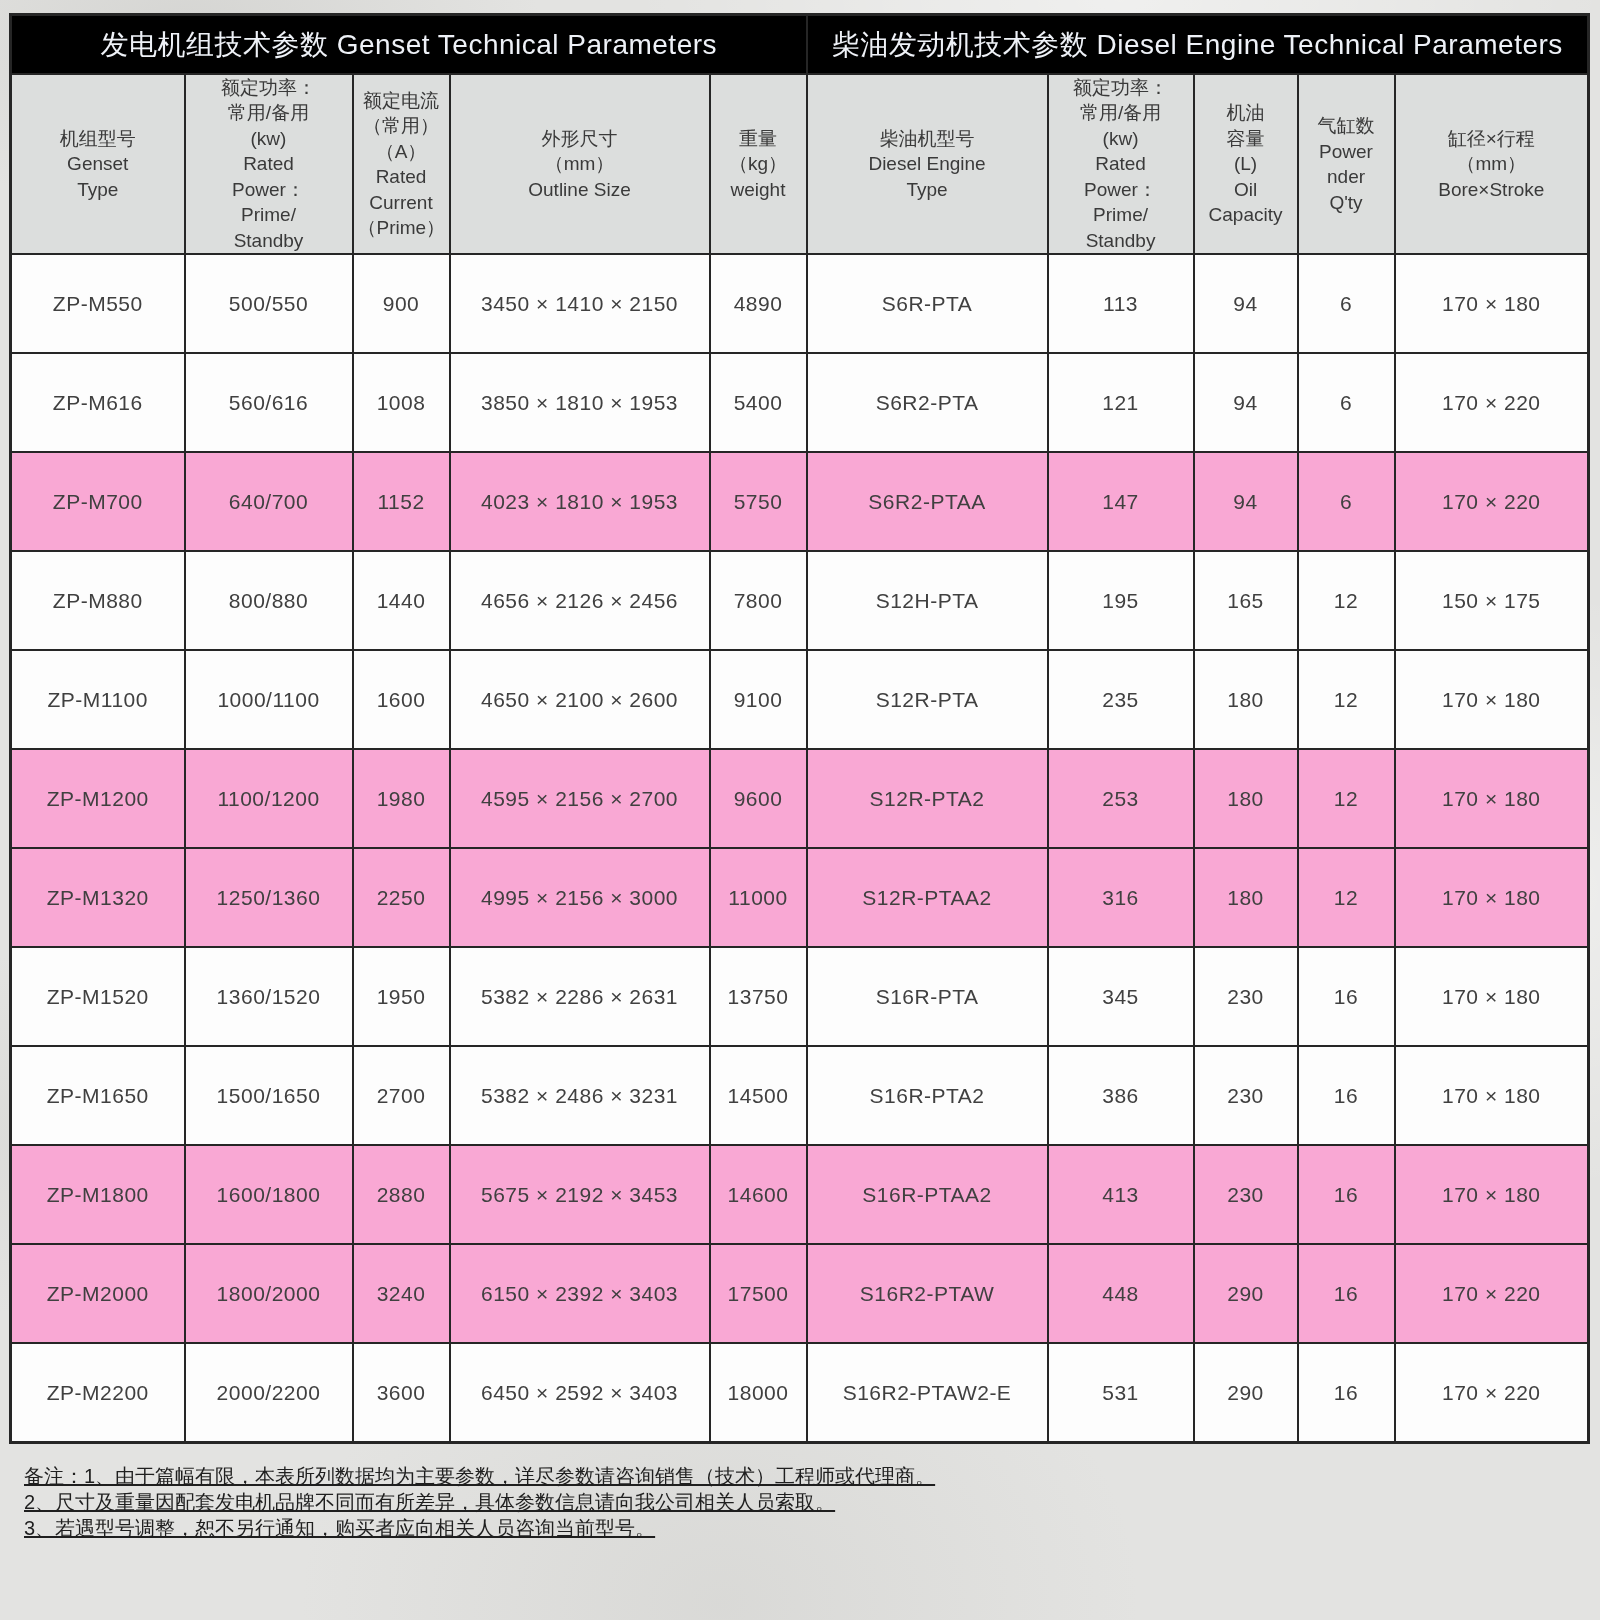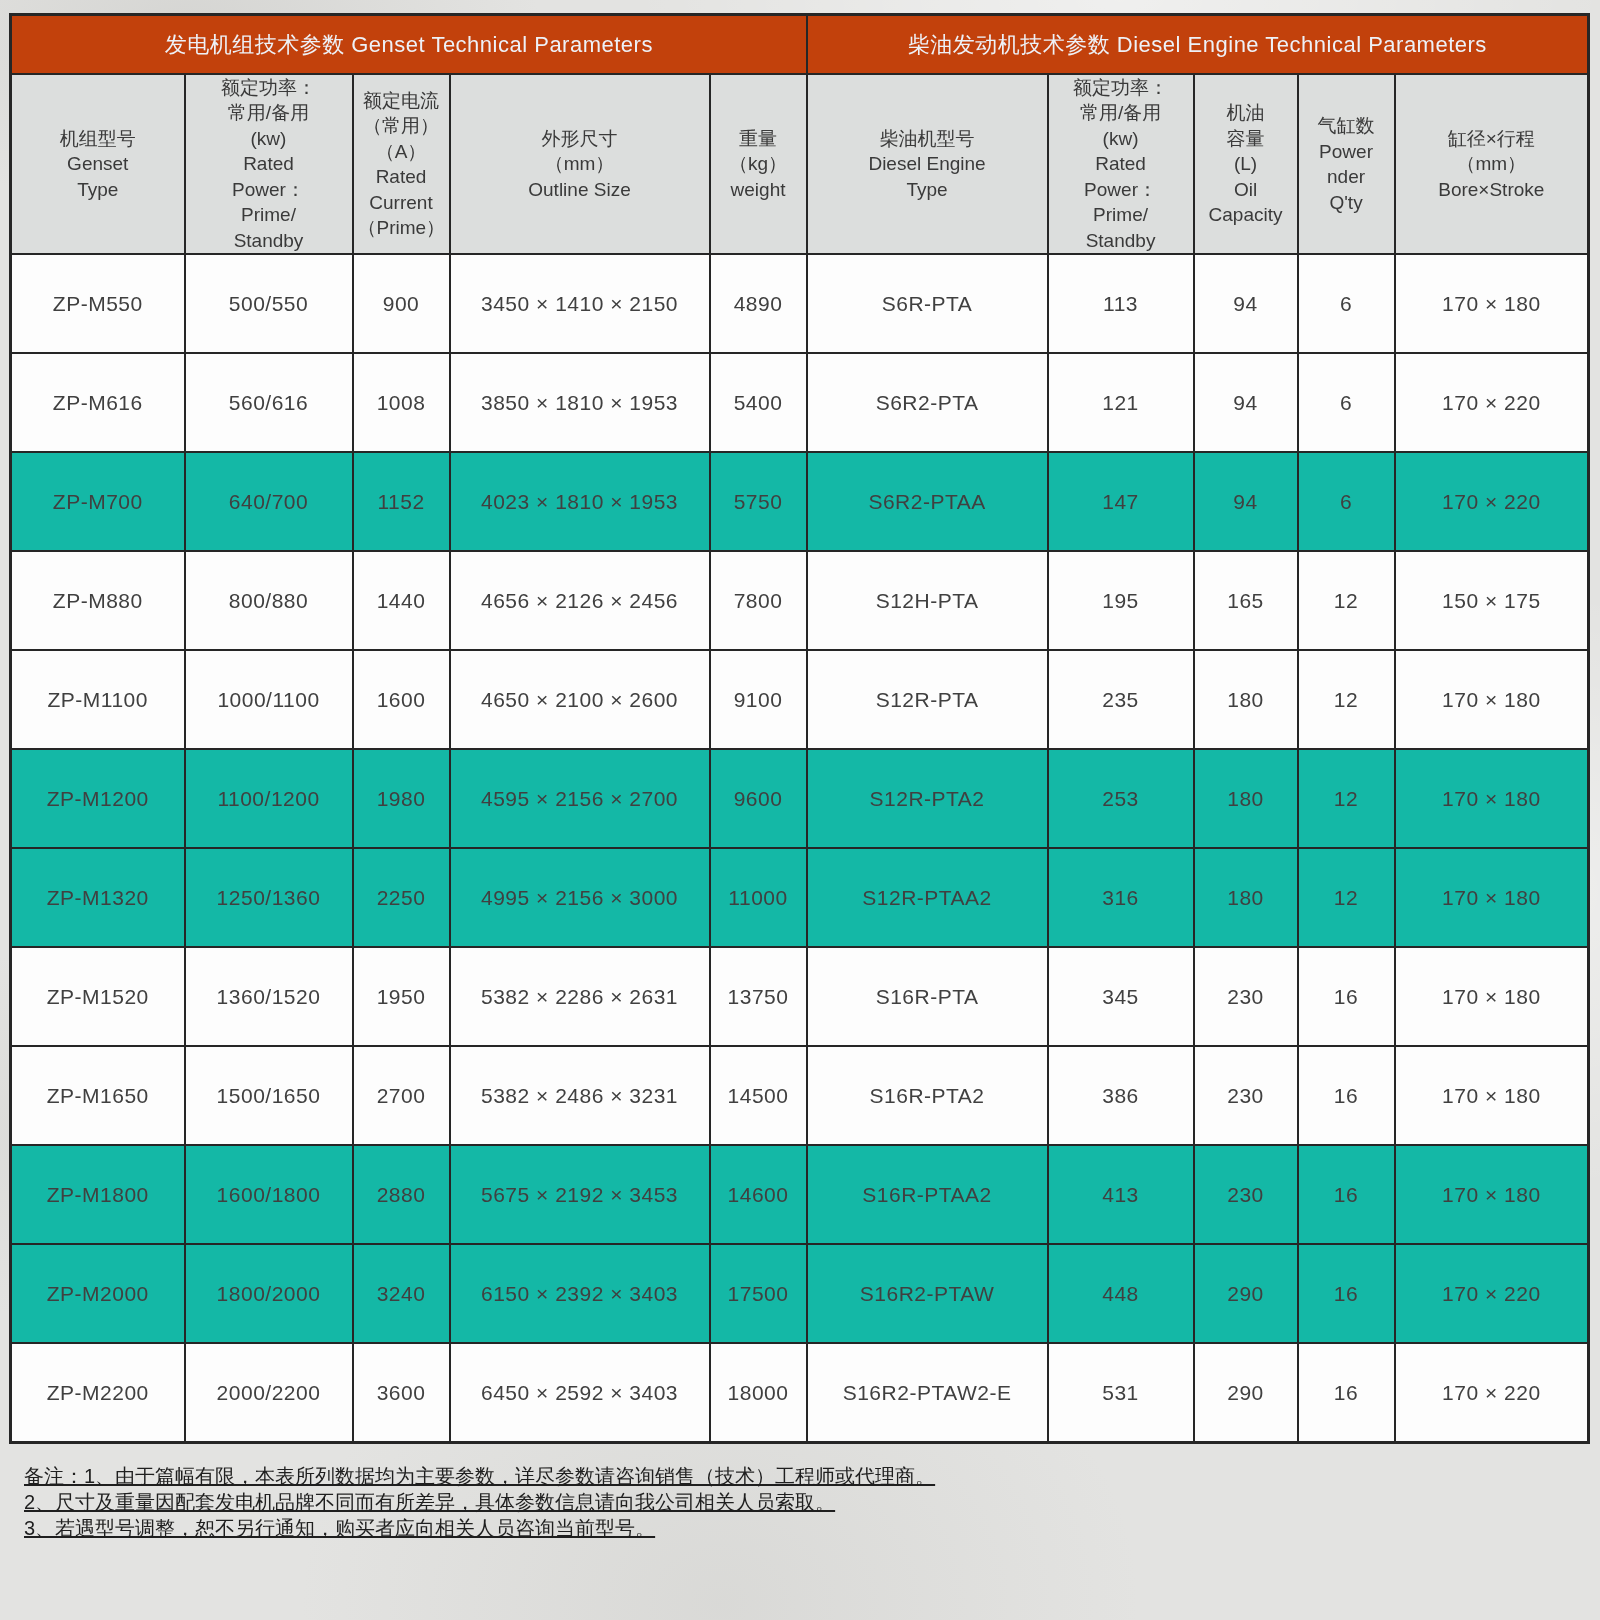--- a/index.html
+++ b/index.html
@@ -31,43 +31,43 @@
   }
   table.spec th, table.spec td {
     border: 2px solid #262626;
     text-align: center;
     vertical-align: middle;
     padding: 0 4px;
     overflow: hidden;
   }
   tr.group-row th {
     height: 57px;
-    background: #c2410c;
+    background: #000000;
     color: #eef1f7;
-    font-size: 22px;
+    font-size: 28px;
     font-weight: normal;
     letter-spacing: 0.5px;
   }
   tr.cols-row th {
     height: 160px;
     background: #dcdedd;
     color: #3a3a3a;
     font-size: 19px;
     font-weight: normal;
     line-height: 1.34;
     white-space: pre-line;
   }
   tbody td {
     height: 97px;
     font-size: 21px;
     color: #404040;
     letter-spacing: 0.5px;
   }
   tbody tr.plain td { background: #fdfdfd; }
-  tbody tr.shaded td { background: #14b8a6; }
+  tbody tr.shaded td { background: #f9a8d4; }
   .notes {
     margin: 20px 0 0 3px;
     color: #1f1f1f;
     font-size: 20px;
     line-height: 25px;
   }
   .notes p {
     margin: 0 0 1px 12px;
     white-space: nowrap;
     text-decoration: underline;

